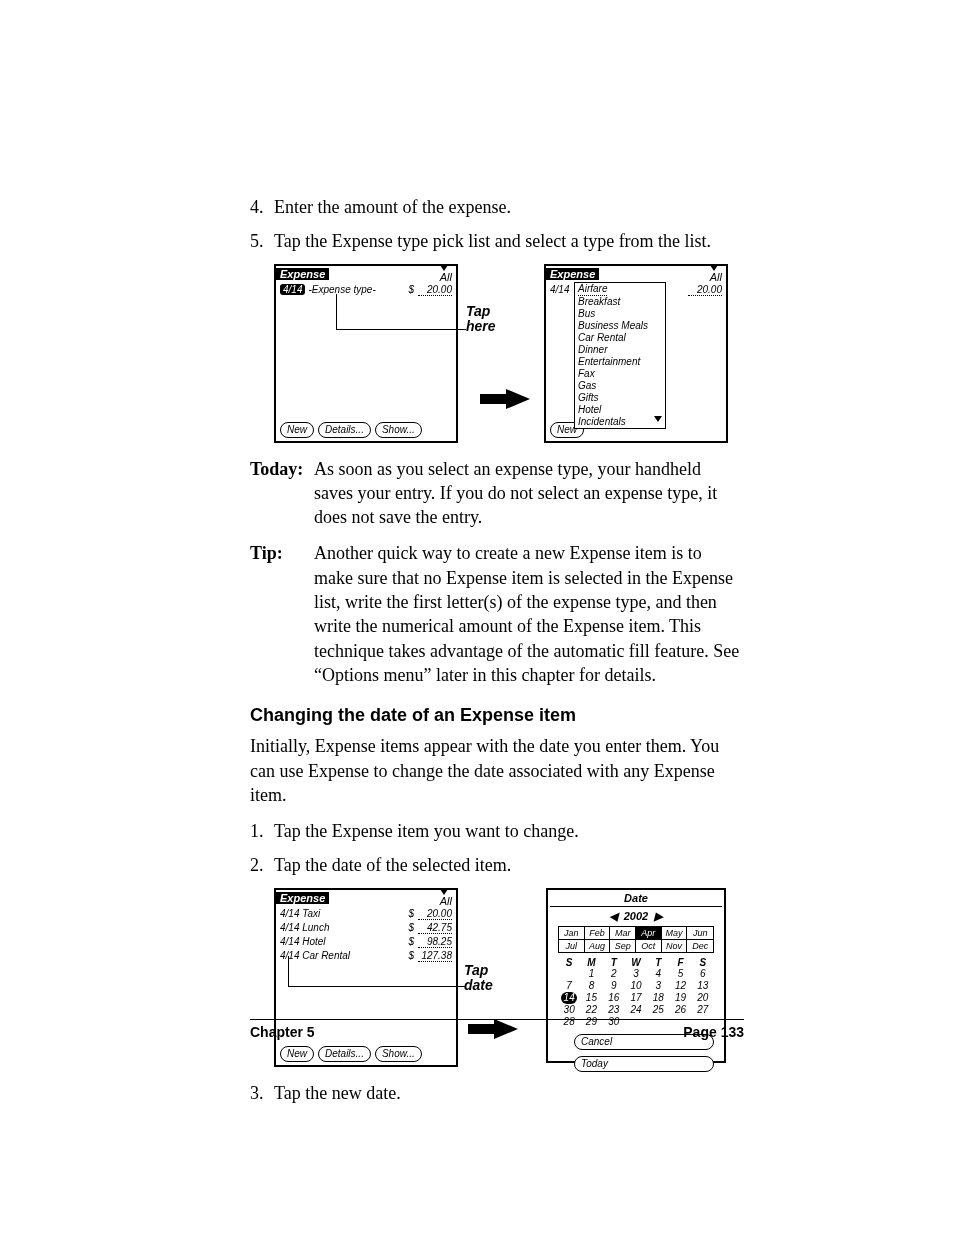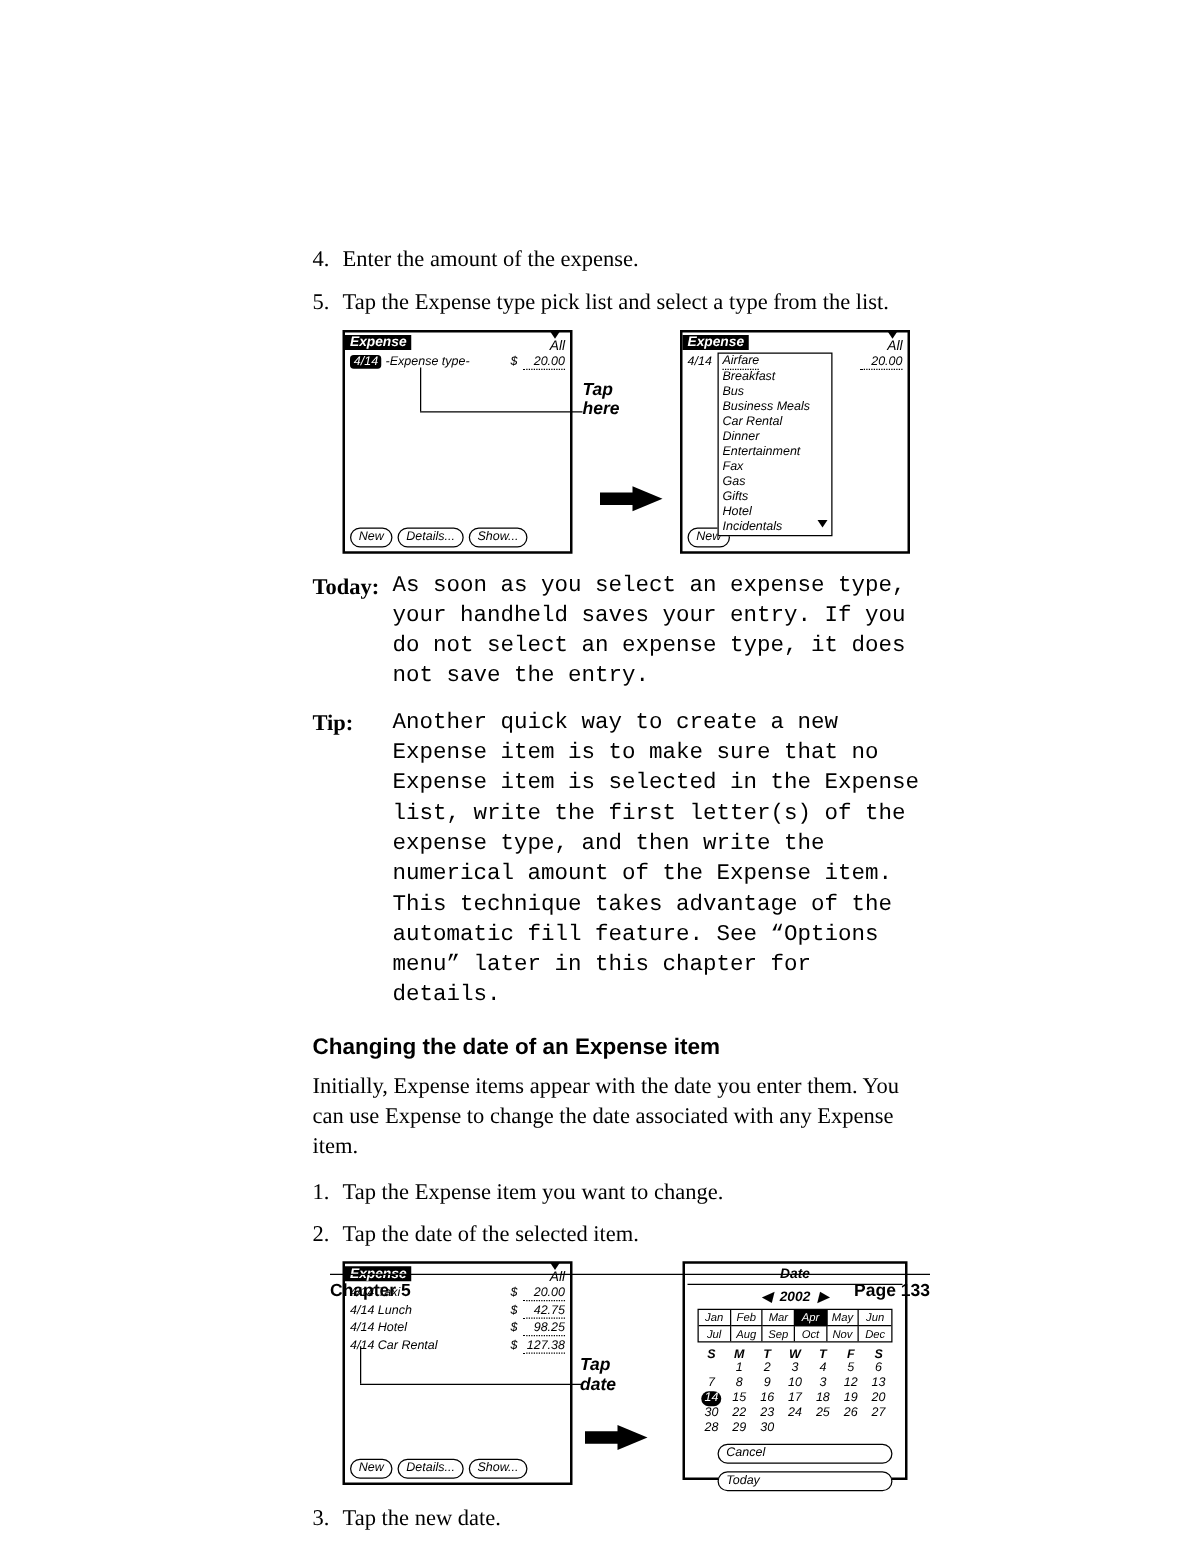--- a/index.html
+++ b/index.html
@@ -168,41 +168,41 @@
     display: flex;
     font-size: 18px;
     line-height: 1.35;
     margin: 12px 0;
   }
   .note-label {
     font-weight: bold;
     width: 64px;
     flex: none;
   }
-  .note-text { flex: 1; font-family: Liberation Mono, monospace; }
+  .note-text { flex: 1; }
   .h3 {
     font-family: Arial, Helvetica, sans-serif;
     font-weight: bold;
     font-size: 18px;
     margin: 18px 0 8px 0;
   }
   .para {
     font-size: 18px;
     line-height: 1.35;
     margin: 0 0 12px 0;
   }
   .h4 {
     font-family: Arial, Helvetica, sans-serif;
     font-weight: bold;
     font-size: 14px;
     margin: 14px 0 6px 0;
   }
   .footer {
     position: absolute;
-    left: 264px;
+    left: 250px;
     right: 210px;
     bottom: 195px;
     border-top: 1.5px solid #000;
     padding-top: 4px;
     display: flex;
     font-family: Arial, Helvetica, sans-serif;
     font-weight: bold;
     font-size: 14px;
   }
   .footer .right { margin-left: auto; }

